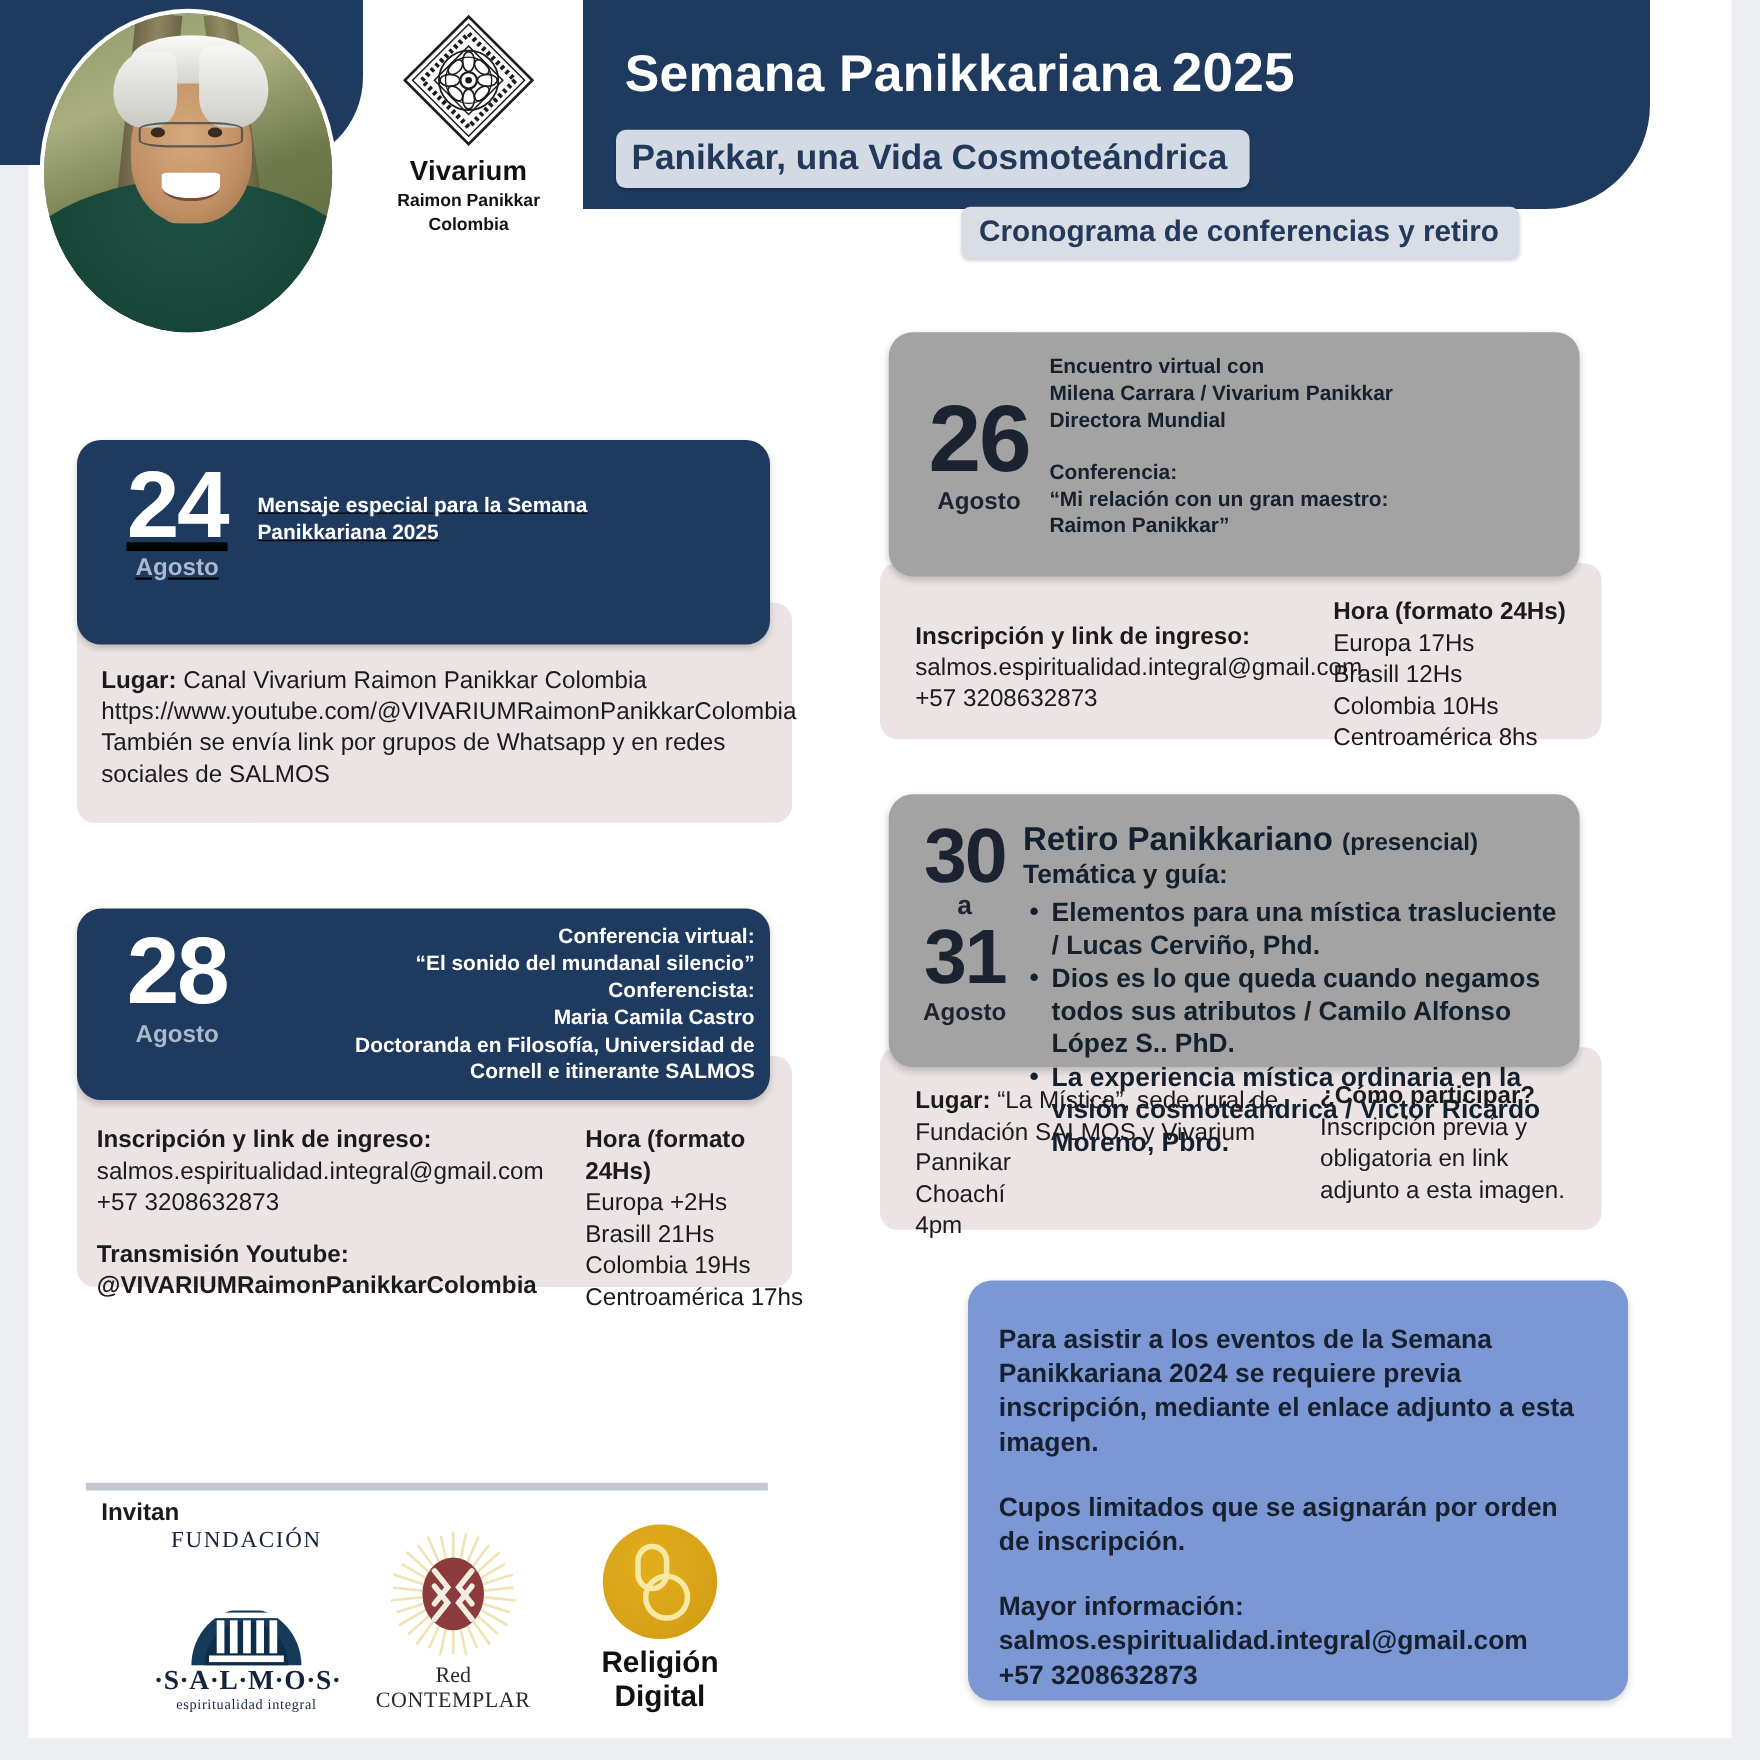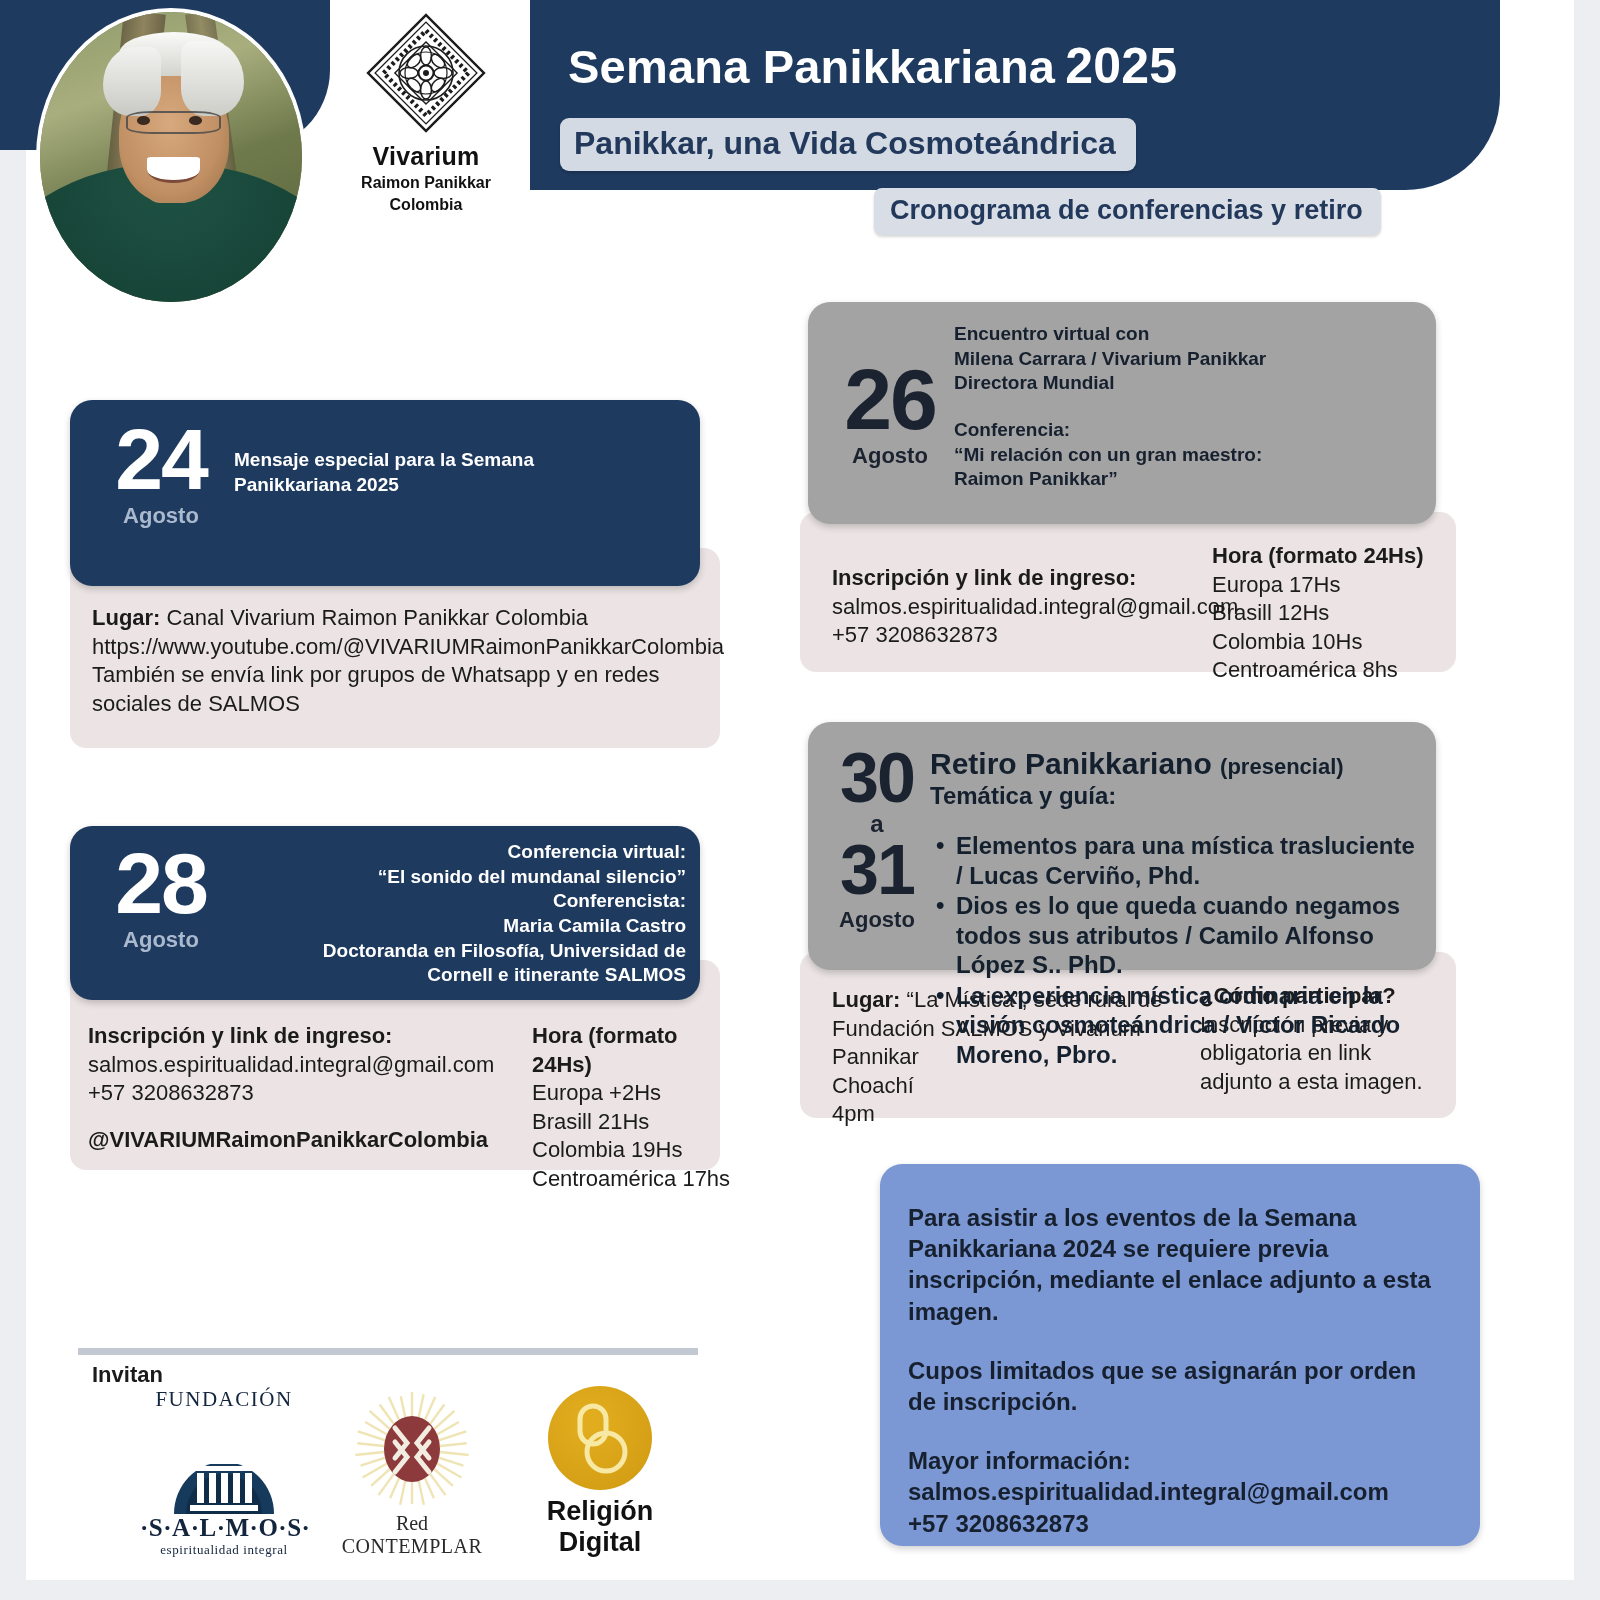--- a/index.html
+++ b/index.html
@@ -139,21 +139,21 @@
   .card.blue .cardbody { color: #16202e; }
   .ctitle { font-size: 19px; font-weight: 600; line-height: 1.30; }
 
   .info { font-size: 22px; color: #1b1b1b; line-height: 1.30; }
   .info b { font-weight: 700; }
 
   
   .rt-h { font-size: 30px; font-weight: 700; color:#14202e; line-height:1.18; }
   .rt-h small { font-size: 22px; font-weight: 600; }
   .rt-sub { font-size: 24px; font-weight: 600; color:#14202e; line-height:1.2; margin-top:1px;}
-  ul.bullets { list-style: none; margin-top: 20px; }
+  ul.bullets { list-style: none; margin-top: 4px; }
   ul.bullets li {
     position: relative; padding-left: 26px;
     font-size: 24px; font-weight: 600; color:#14202e; line-height: 1.23; margin-bottom: 1px;
   }
   ul.bullets li::before {
     content: "•"; position: absolute; left: 6px; top: -1px; font-size: 24px;
   }
 
   
   .notebox {
@@ -254,37 +254,38 @@
     <div class="info" style="position:absolute; left:22px; top:56px; width:610px;">
       <div>
         <b>Lugar:</b><span> Canal Vivarium Raimon Panikkar Colombia</span>
       </div>
       <div>https://www.youtube.com/@VIVARIUMRaimonPanikkarColombia</div>
       <div>También se envía link por grupos de Whatsapp y en redes</div>
       <div>sociales de SALMOS</div>
     </div>
   </div>
 
-  <div class="card navy" style="left:70px; top:400px; width:630px; height:186px; padding:14px 16px 0 18px;">
+  <div class="card navy" style="left:70px; top:400px; width:630px; height:186px; padding:14px 16px 0 18px;text-decoration:underline;">
     <div class="daycol" style="width:146px;">
       <div class="daynum">24</div>
       <div class="daymon">Agosto</div>
     </div>
     <div class="cardbody" style="padding-top:34px;">
       <div class="ctitle">Mensaje especial para la Semana</div>
       <div class="ctitle">Panikkariana 2025</div>
     </div>
   </div>
 
   <div class="beige" style="left:70px; top:960px; width:650px; height:210px;">
     <div class="info" style="position:absolute; left:18px; top:62px; width:390px;">
       <div><b>Inscripción y link de ingreso:</b></div>
       <div>salmos.espiritualidad.integral@gmail.com</div>
       <div>+57 3208632873</div>
       <div style="height:18px;"></div>
+      <div><b>Transmisión Youtube:</b></div>
       <div><b>@VIVARIUMRaimonPanikkarColombia</b></div>
     </div>
     <div class="info" style="position:absolute; left:462px; top:62px; width:200px;">
       <div><b>Hora (formato 24Hs)</b></div>
       <div>Europa +2Hs</div>
       <div>Brasill 21Hs</div>
       <div>Colombia 19Hs</div>
       <div>Centroamérica 17hs</div>
     </div>
   </div>

